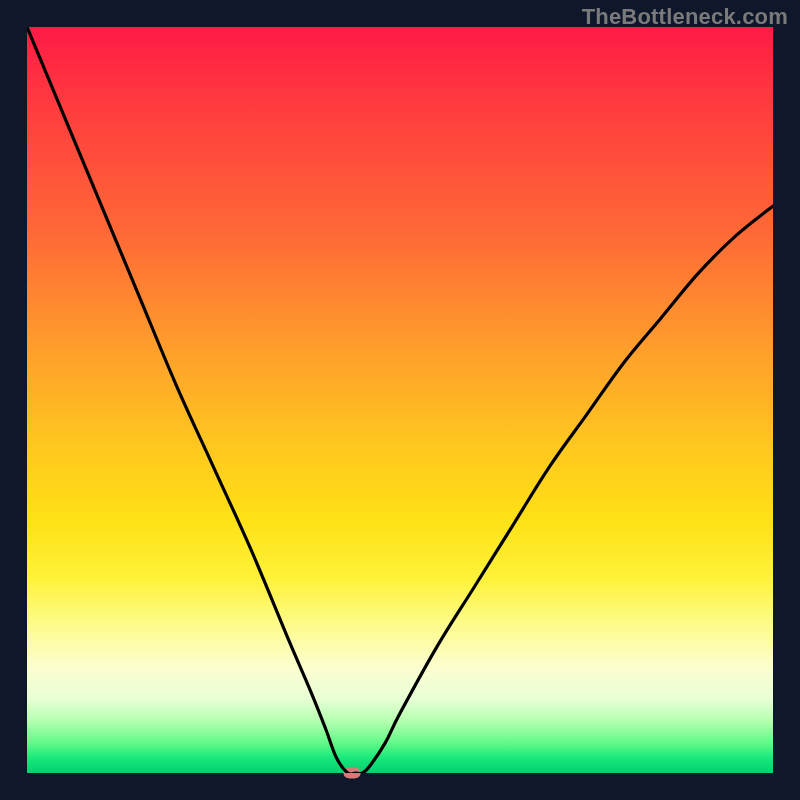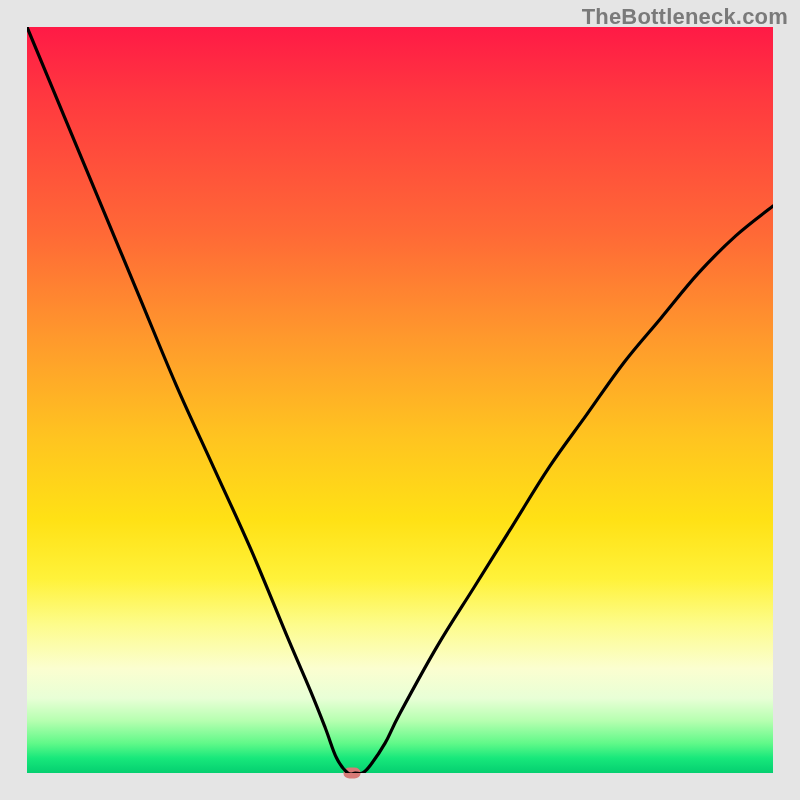--- a/index.html
+++ b/index.html
@@ -8,21 +8,21 @@
     width: 800px;
     height: 800px;
     background: #000;
     font-family: Arial, Helvetica, sans-serif;
     overflow: hidden;
   }
   .stage {
     position: relative;
     width: 800px;
     height: 800px;
-    background: #e5e5e5;
+    background: #0f172a;
   }
   .watermark {
     position: absolute;
     top: 4px;
     right: 12px;
     color: #7a7a7a;
     font-size: 22px;
     font-weight: 600;
     letter-spacing: 0.2px;
     z-index: 20;

